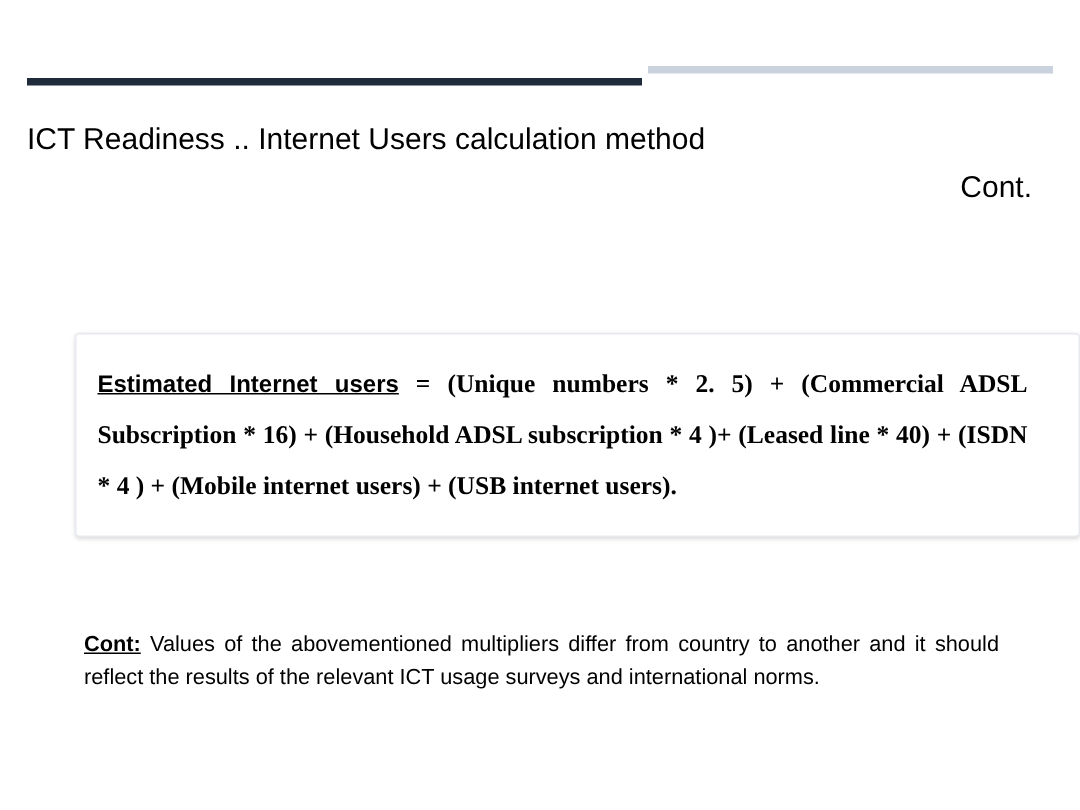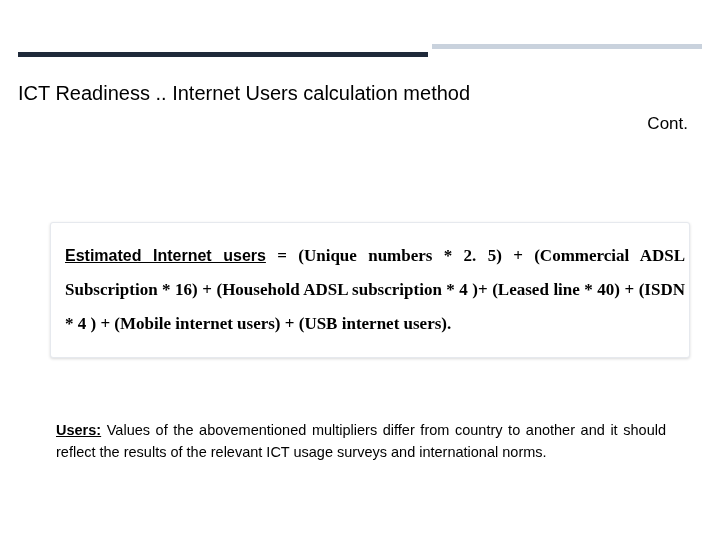--- a/index.html
+++ b/index.html
@@ -37,33 +37,33 @@
     left: 18px;
     top: 82px;
     font-size: 20px;
     font-weight: normal;
     color: #000;
   }
   .cont {
     position: absolute;
     right: 32px;
     top: 114px;
-    font-size: 17px;
+    font-size: 20px;
     color: #000;
   }
   .formula-box {
     position: absolute;
     left: 50px;
     top: 222px;
     width: 620px;
     background: #ffffff;
     border-radius: 3px;
     box-shadow: 0 1px 3px rgba(0,0,0,0.15);
     border: 1px solid #e6e9ee;
-    padding: 16px 4px 16px 14px;
+    padding: 16px 34px 16px 14px;
   }
   .formula-text {
     font-family: "Times New Roman", Times, serif;
     font-size: 17px;
     font-weight: bold;
     line-height: 2.0;
     text-align: justify;
     color: #000;
   }
   .formula-label {
@@ -98,14 +98,14 @@
 <div class="title">ICT Readiness .. Internet Users calculation method</div>
 <div class="cont">Cont.</div>
 
 <div class="formula-box">
   <div class="formula-text">
     <span class="formula-label">Estimated Internet users</span><span> = </span><span>(Unique numbers * 2. 5) + (Commercial ADSL Subscription * 16) + (Household ADSL subscription * 4 )+ (Leased line * 40) + (ISDN * 4 ) + (Mobile internet users) + (USB internet users).</span>
   </div>
 </div>
 
 <div class="note-block">
-  <span class="note-label">Users:</span><span> Values of the abovementioned multipliers differ from country to another and it should reflect the results of the relevant ICT usage surveys and international norms.</span>
+  <span class="note-label">Cont:</span><span> Values of the abovementioned multipliers differ from country to another and it should reflect the results of the relevant ICT usage surveys and international norms.</span>
 </div>
 
 </body></html>

